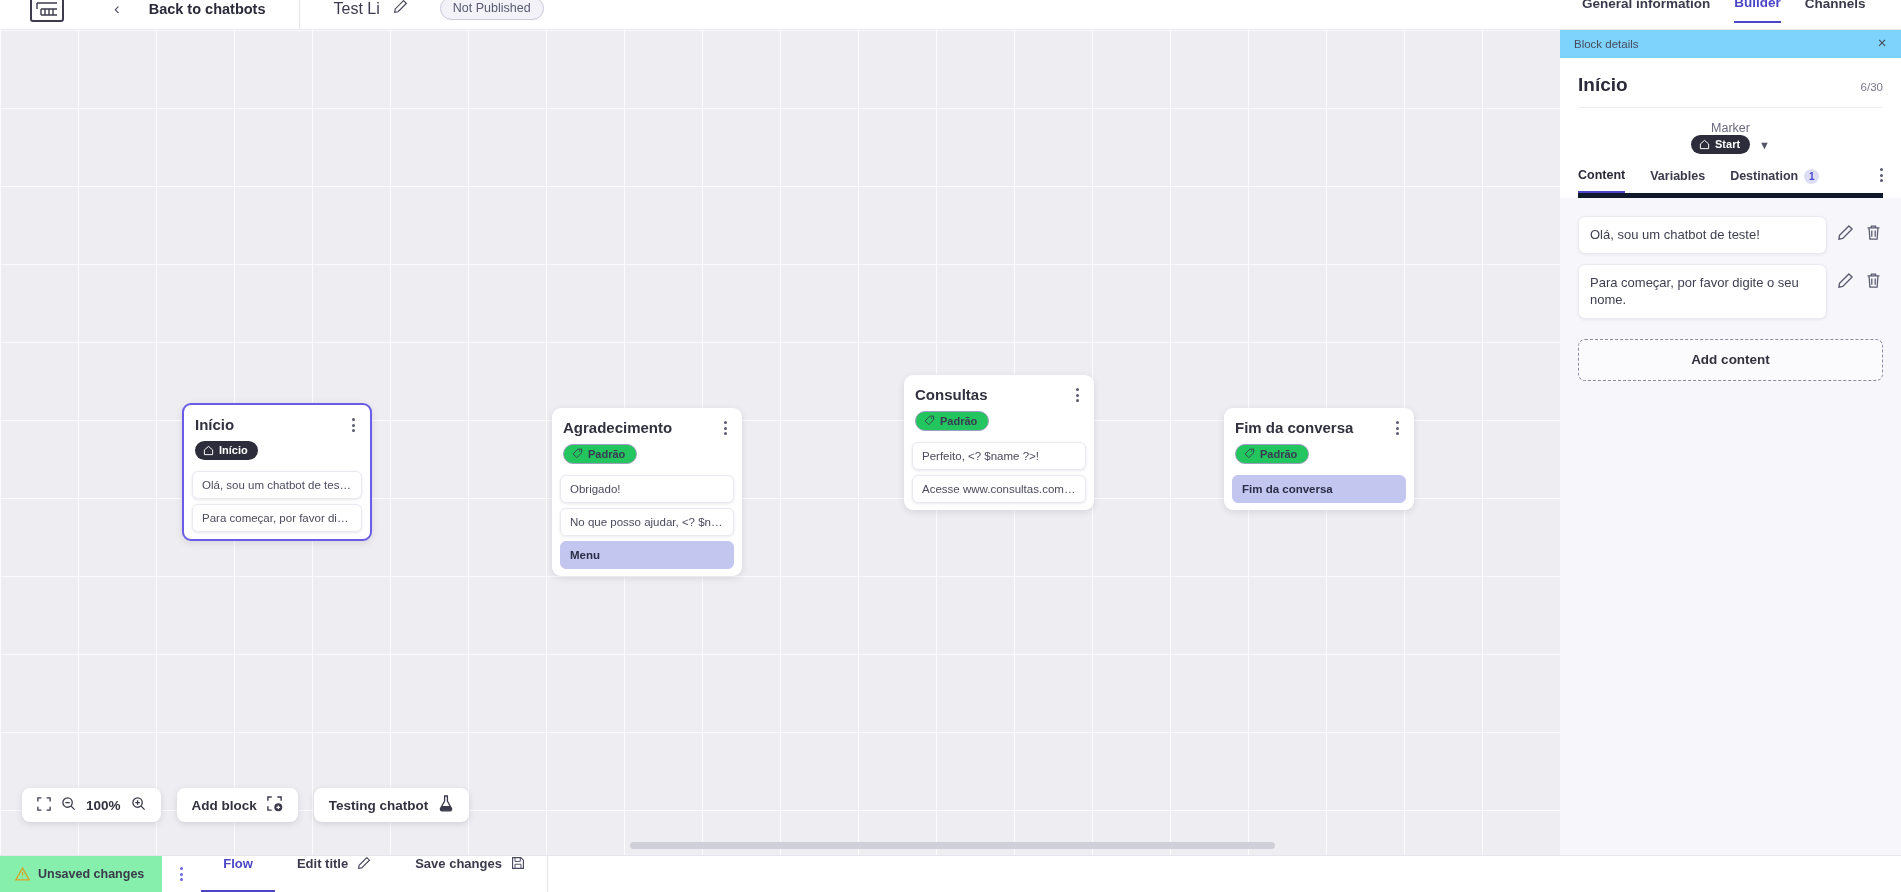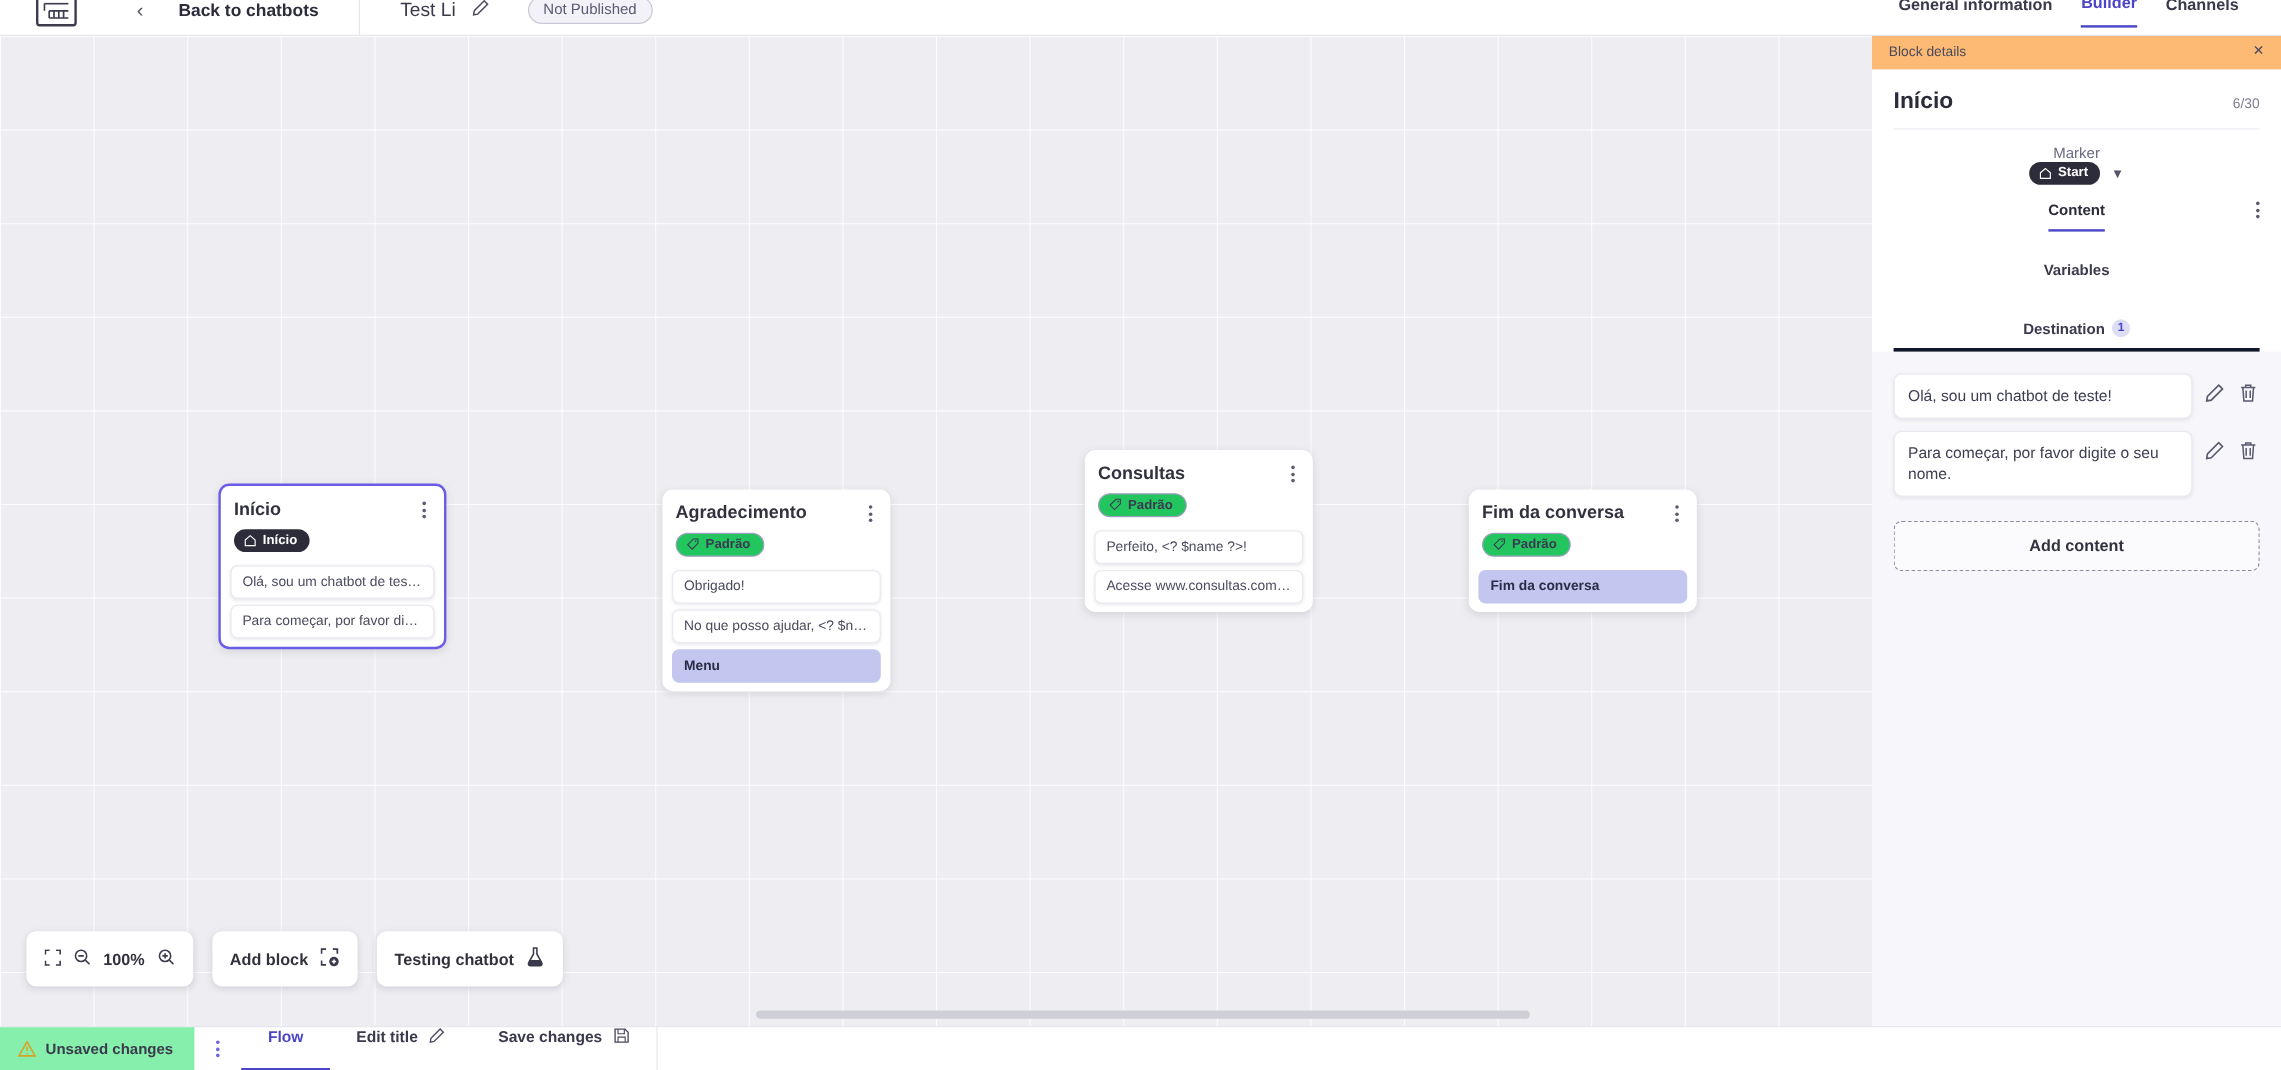--- a/index.html
+++ b/index.html
@@ -74,47 +74,47 @@
     border-radius: 6px; padding: 7px 9px; font-size: 11.5px; color: #4b4b5e;
     box-shadow: 0 1px 3px rgba(40,40,70,.10);
     white-space: nowrap; overflow: hidden; text-overflow: ellipsis;
   }
   .msg.accent { background: #c3c7f0; border-color: #c3c7f0; color: #2c2c46; font-weight: 700; box-shadow:none; }
 
   
   .cv-tools { position: absolute; left: 22px; bottom: 33px; display: flex; gap: 16px; align-items: center; }
   .pill {
     background: #ffffff; border-radius: 8px; box-shadow: 0 2px 6px rgba(40,40,70,.15);
-    height: 46px; display: flex; align-items: center; gap: 10px; padding: 0 15px;
+    height: 34px; display: flex; align-items: center; gap: 10px; padding: 0 15px;
     font-size: 13.5px; font-weight: 600; color: #32323f;
   }
   .hscroll { position: absolute; left: 630px; bottom: 6px; width: 645px; height: 7px; background: #cfcfd8; border-radius: 4px; }
 
   
   .tabsbar {
     position: absolute; top: -12px; left: 1560px; width: 341px; height: 42px;
     background: #fff; display: flex; align-items: center; gap: 24px; padding-left: 22px;
     border-bottom: 1px solid #e6e6ee;
   }
   .tab { font-size: 13.5px; font-weight: 700; color: #3a3a4c; padding-bottom: 11px; }
   .tab.active { color: #4b46c7; border-bottom: 2.5px solid #4b46c7; }
 
   .panel { position: absolute; top: 30px; left: 1560px; width: 341px; height: 862px; background: #f7f7fb; }
-  .panel-hd { height: 28px; display: flex; align-items: center; justify-content: space-between; padding: 0 14px; background: #fdba74; }
+  .panel-hd { height: 28px; display: flex; align-items: center; justify-content: space-between; padding: 0 14px; background: #7dd3fc; }
   .panel-hd span { font-size: 11.5px; color: #4a4a5e; }
   .xclose { font-size: 15px; color: #5a5a70; line-height: 1; }
   .panel-body { background: #ffffff; padding: 0 18px; }
   .panel-titlerow { display: flex; align-items: baseline; justify-content: space-between; padding: 16px 0 11px; border-bottom: 1px solid #ececf3; }
   .panel-title { font-size: 19px; font-weight: 600; color: #2b2b3a; }
   .counter { font-size: 11.5px; color: #7b7b90; }
   .markerrow { display: flex; align-items: center; justify-content: flex-start; padding: 13px 0 14px; flex-direction: column; }
   .marker-lbl { font-size: 12.5px; color: #6a6a80; }
   .marker-right { display: flex; align-items: center; gap: 9px; }
   .chev { font-size: 11px; color: #55556a; }
-  .panel-tabs { display: flex; align-items: center; gap: 25px; border-bottom: 3px solid #0f172a; position: relative; flex-direction: column; }
+  .panel-tabs { display: flex; align-items: center; gap: 25px; border-bottom: 5px solid #0f172a; position: relative; }
   .ptab { font-size: 12.5px; font-weight: 700; color: #3a3a4c; padding-bottom: 9px; display:flex; align-items:center; gap:6px; }
   .ptab.active { color: #2b2b3a; border-bottom: 2.5px solid #4b46c7; }
   .ptab-badge { background: #ddddf6; color: #4b46c7; border-radius: 50%; width: 15px; height: 15px; font-size: 10px; display:flex; align-items:center; justify-content:center; font-weight:700; }
   .ptab-kebab { position: absolute; right: 0; top: 0; display:flex; flex-direction:column; gap:2.5px; align-items:center; }
   .ptab-kebab i { width:3px;height:3px;border-radius:50%;background:#5a5a70;display:block; }
 
   .content-area { padding: 18px 18px 0; }
   .c-row { display: flex; align-items: flex-start; gap: 10px; margin-bottom: 10px; }
   .c-box {
     flex: 1; background: #ffffff; border: 1px solid #e9e9f1; border-radius: 7px;

